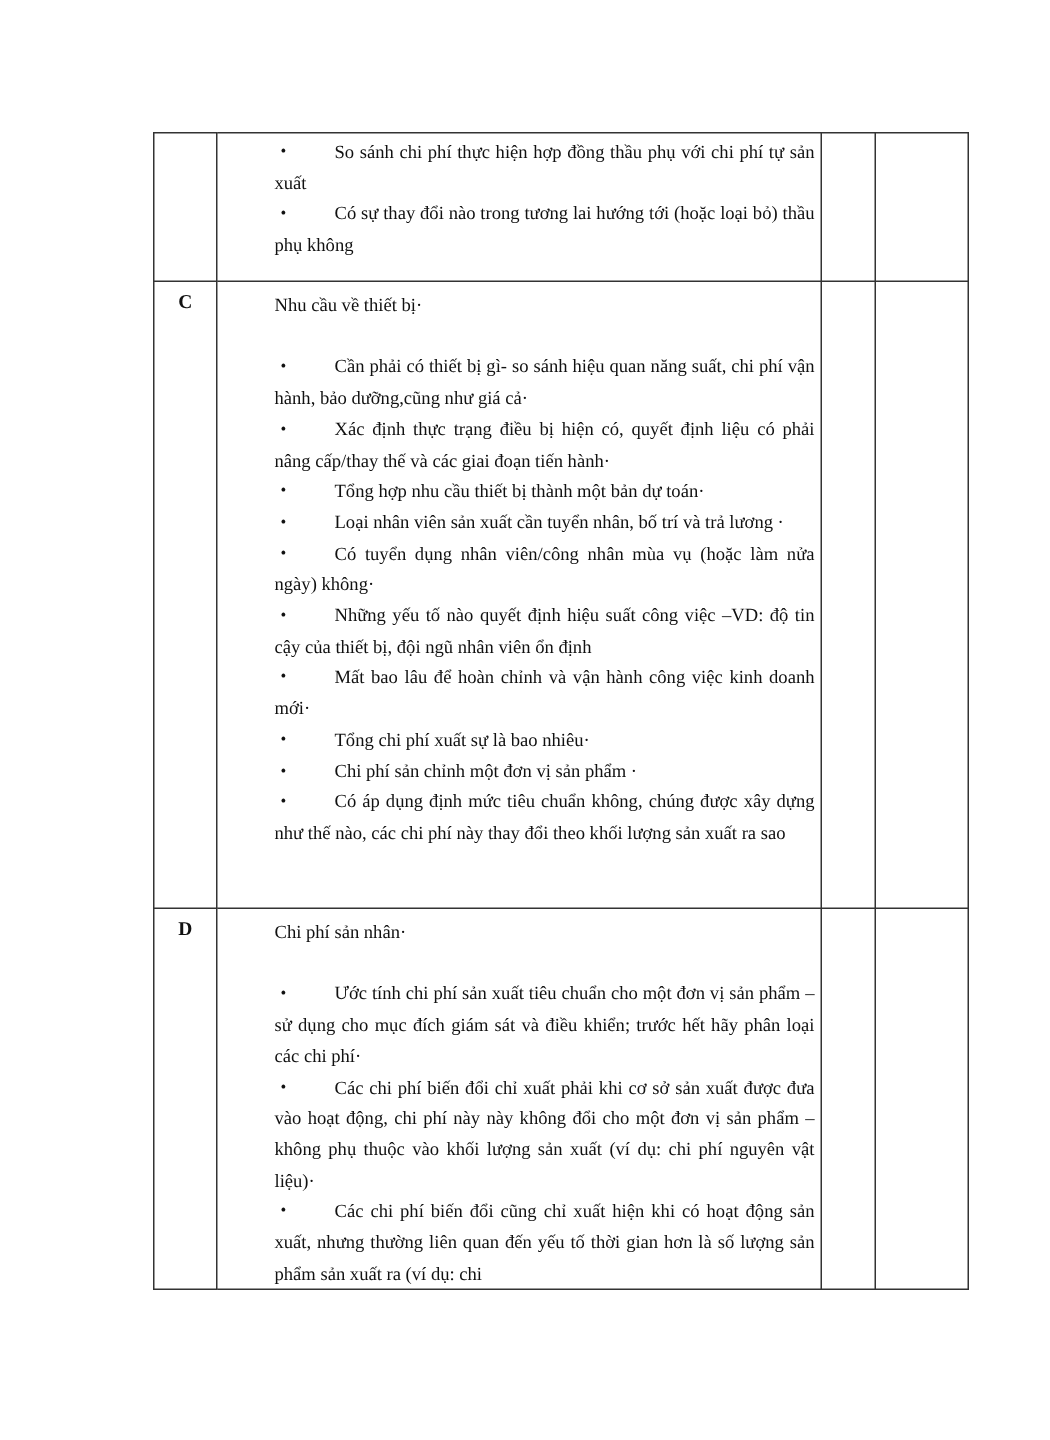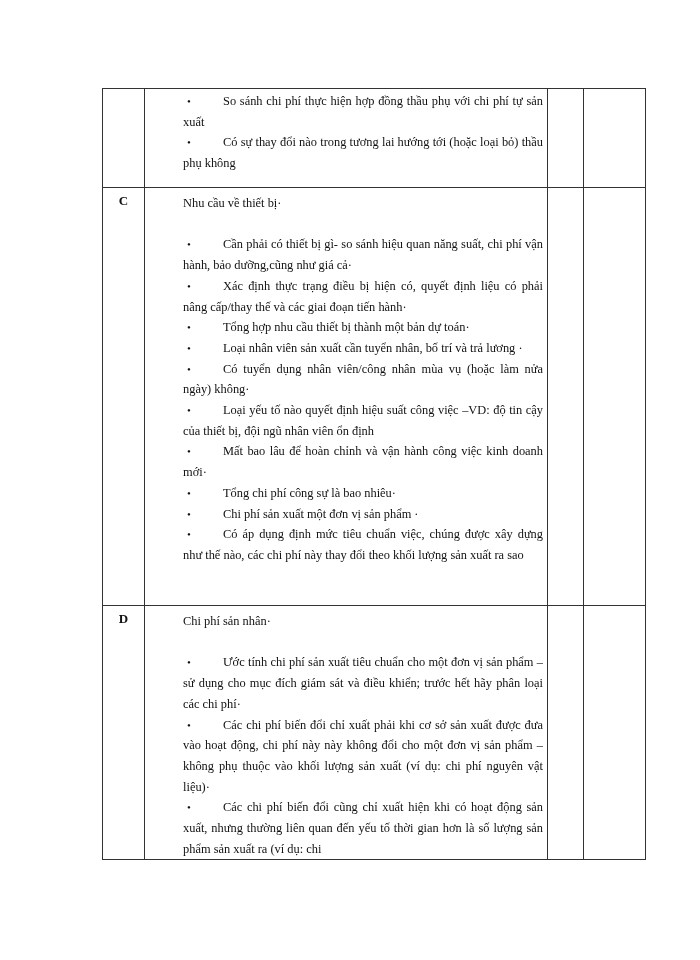--- a/index.html
+++ b/index.html
@@ -39,25 +39,25 @@
     </tr>
     <tr class="r2">
       <td class="c1 label">C</td>
       <td class="c2 cell">
         <div class="heading">Nhu cầu về thiết bị·</div>
         <div class="item"><span class="bullet">•</span><span>Cần phải có thiết bị gì- so sánh hiệu quan năng suất, chi phí vận hành, bảo dưỡng,cũng như giá cả·</span></div>
         <div class="item"><span class="bullet">•</span><span>Xác định thực trạng điều bị hiện có, quyết định liệu có phải nâng cấp/thay thế và các giai đoạn tiến hành·</span></div>
         <div class="item"><span class="bullet">•</span><span>Tổng hợp nhu cầu thiết bị thành một bản dự toán·</span></div>
         <div class="item"><span class="bullet">•</span><span>Loại nhân viên sản xuất cần tuyển nhân, bố trí và trả lương ·</span></div>
         <div class="item"><span class="bullet">•</span><span>Có tuyển dụng nhân viên/công nhân mùa vụ (hoặc làm nửa ngày) không·</span></div>
-        <div class="item"><span class="bullet">•</span><span>Loại yếu tố nào quyết định hiệu suất công việc –VD: độ tin cậy của thiết bị, đội ngũ nhân viên ổn định</span></div>
+        <div class="item"><span class="bullet">•</span><span>Những yếu tố nào quyết định hiệu suất công việc –VD: độ tin cậy của thiết bị, đội ngũ nhân viên ổn định</span></div>
         <div class="item"><span class="bullet">•</span><span>Mất bao lâu để hoàn chỉnh và vận hành công việc kinh doanh mới·</span></div>
-        <div class="item"><span class="bullet">•</span><span>Tổng chi phí công sự là bao nhiêu·</span></div>
-        <div class="item"><span class="bullet">•</span><span>Chi phí sản xuất một đơn vị sản phẩm ·</span></div>
-        <div class="item"><span class="bullet">•</span><span>Có áp dụng định mức tiêu chuẩn việc, chúng được xây dựng như thế nào, các chi phí này thay đổi theo khối lượng sản xuất ra sao</span></div>
+        <div class="item"><span class="bullet">•</span><span>Tổng chi phí xuất sự là bao nhiêu·</span></div>
+        <div class="item"><span class="bullet">•</span><span>Chi phí sản chỉnh một đơn vị sản phẩm ·</span></div>
+        <div class="item"><span class="bullet">•</span><span>Có áp dụng định mức tiêu chuẩn không, chúng được xây dựng như thế nào, các chi phí này thay đổi theo khối lượng sản xuất ra sao</span></div>
       </td>
       <td class="c3"></td>
       <td class="c4"></td>
     </tr>
     <tr class="r3">
       <td class="c1 label">D</td>
       <td class="c2 cell">
         <div class="heading">Chi phí sản nhân·</div>
         <div class="item"><span class="bullet">•</span><span>Ước tính chi phí sản xuất tiêu chuẩn cho một đơn vị sản phẩm – sử dụng cho mục đích giám sát và điều khiển; trước hết hãy phân loại các chi phí·</span></div>
         <div class="item"><span class="bullet">•</span><span>Các chi phí biến đổi chỉ xuất phải khi cơ sở sản xuất được đưa vào hoạt động, chi phí này này không đổi cho một đơn vị sản phẩm – không phụ thuộc vào khối lượng sản xuất (ví dụ: chi phí nguyên vật liệu)·</span></div>

